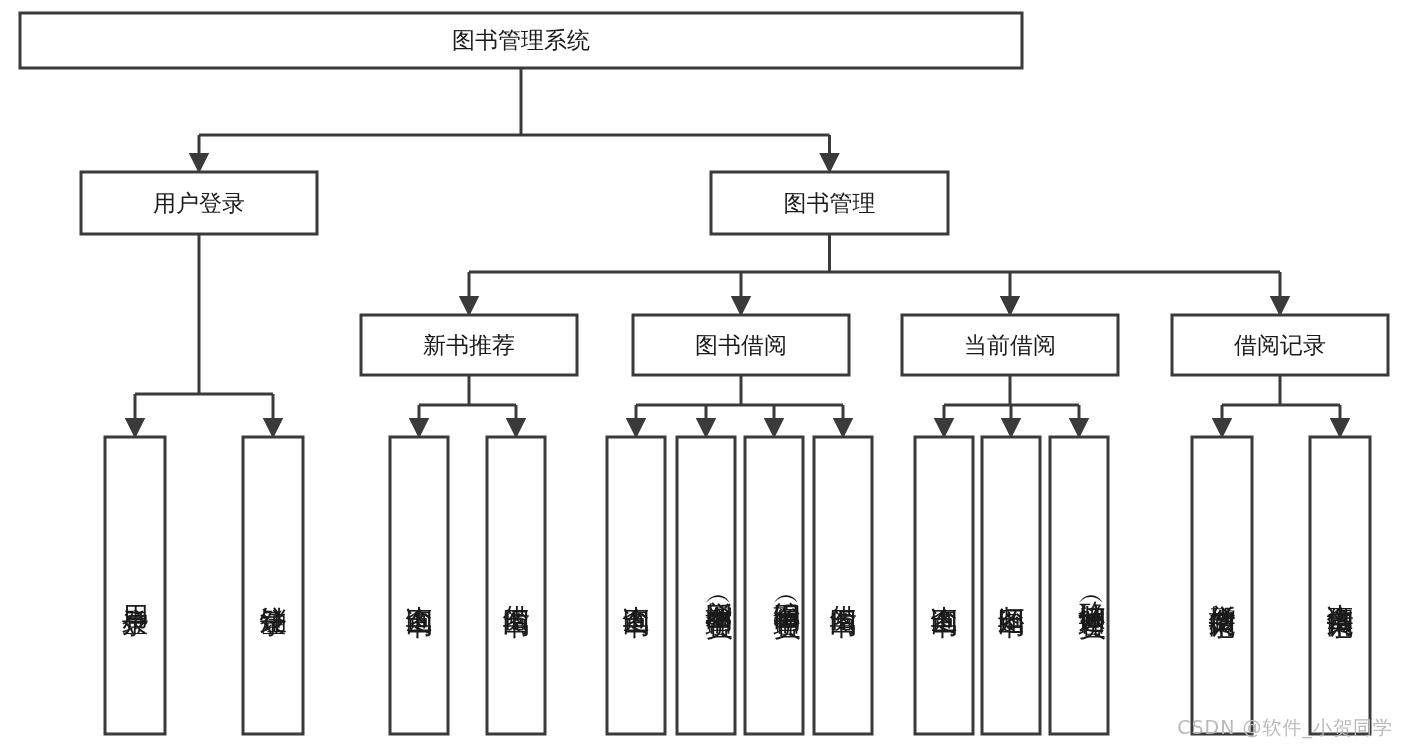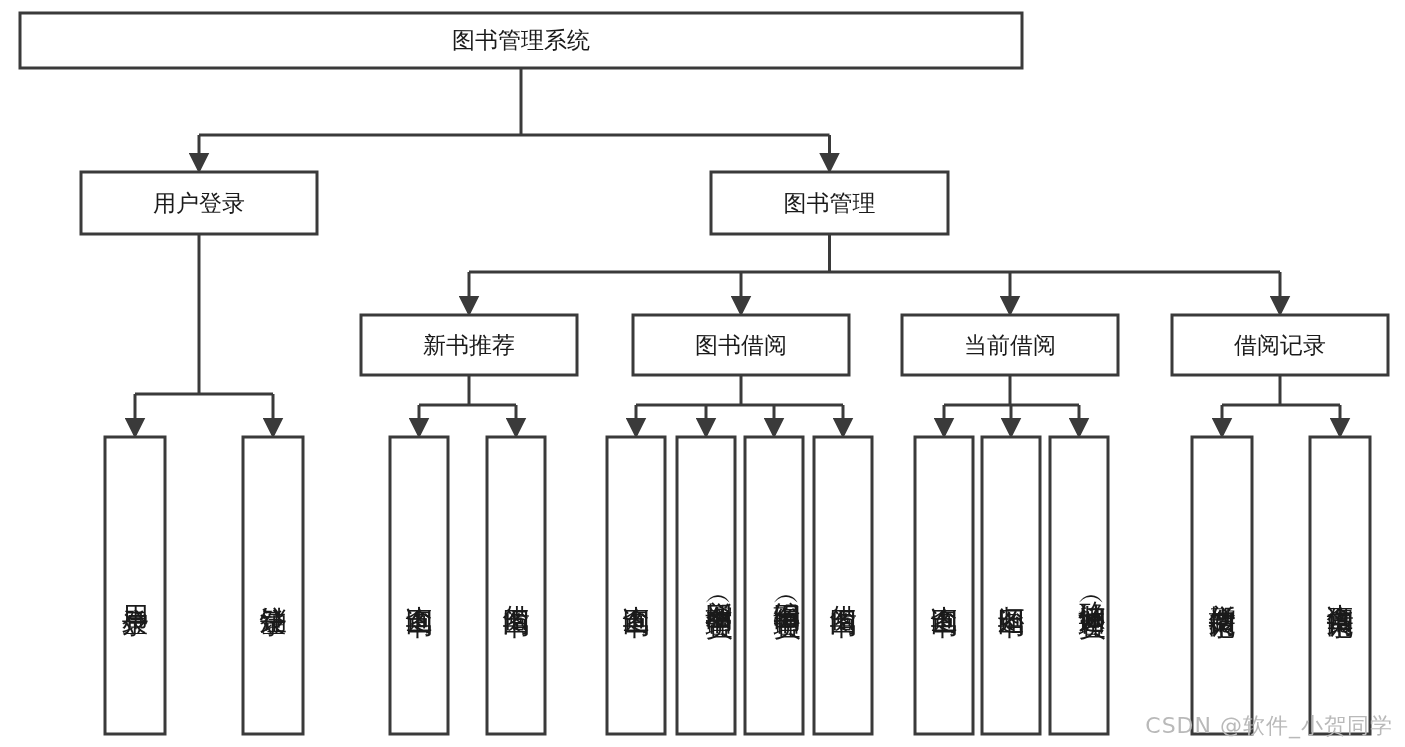--- a/index.html
+++ b/index.html
@@ -23,21 +23,21 @@
     display:flex;
     align-items:flex-start;
     justify-content:center;
     white-space:nowrap;
   }
   .watermark{
     position:absolute;
     right:12px;
     bottom:6px;
     font-family:"DejaVu Sans","Liberation Sans",sans-serif;
-    font-size:22px;
+    font-size:19px;
     color:#b9b9b9;
     letter-spacing:1px;
     white-space:nowrap;
     user-select:none;
   }
 </style>
 </head>
 <body>
 
 <div id="diagram-root">

